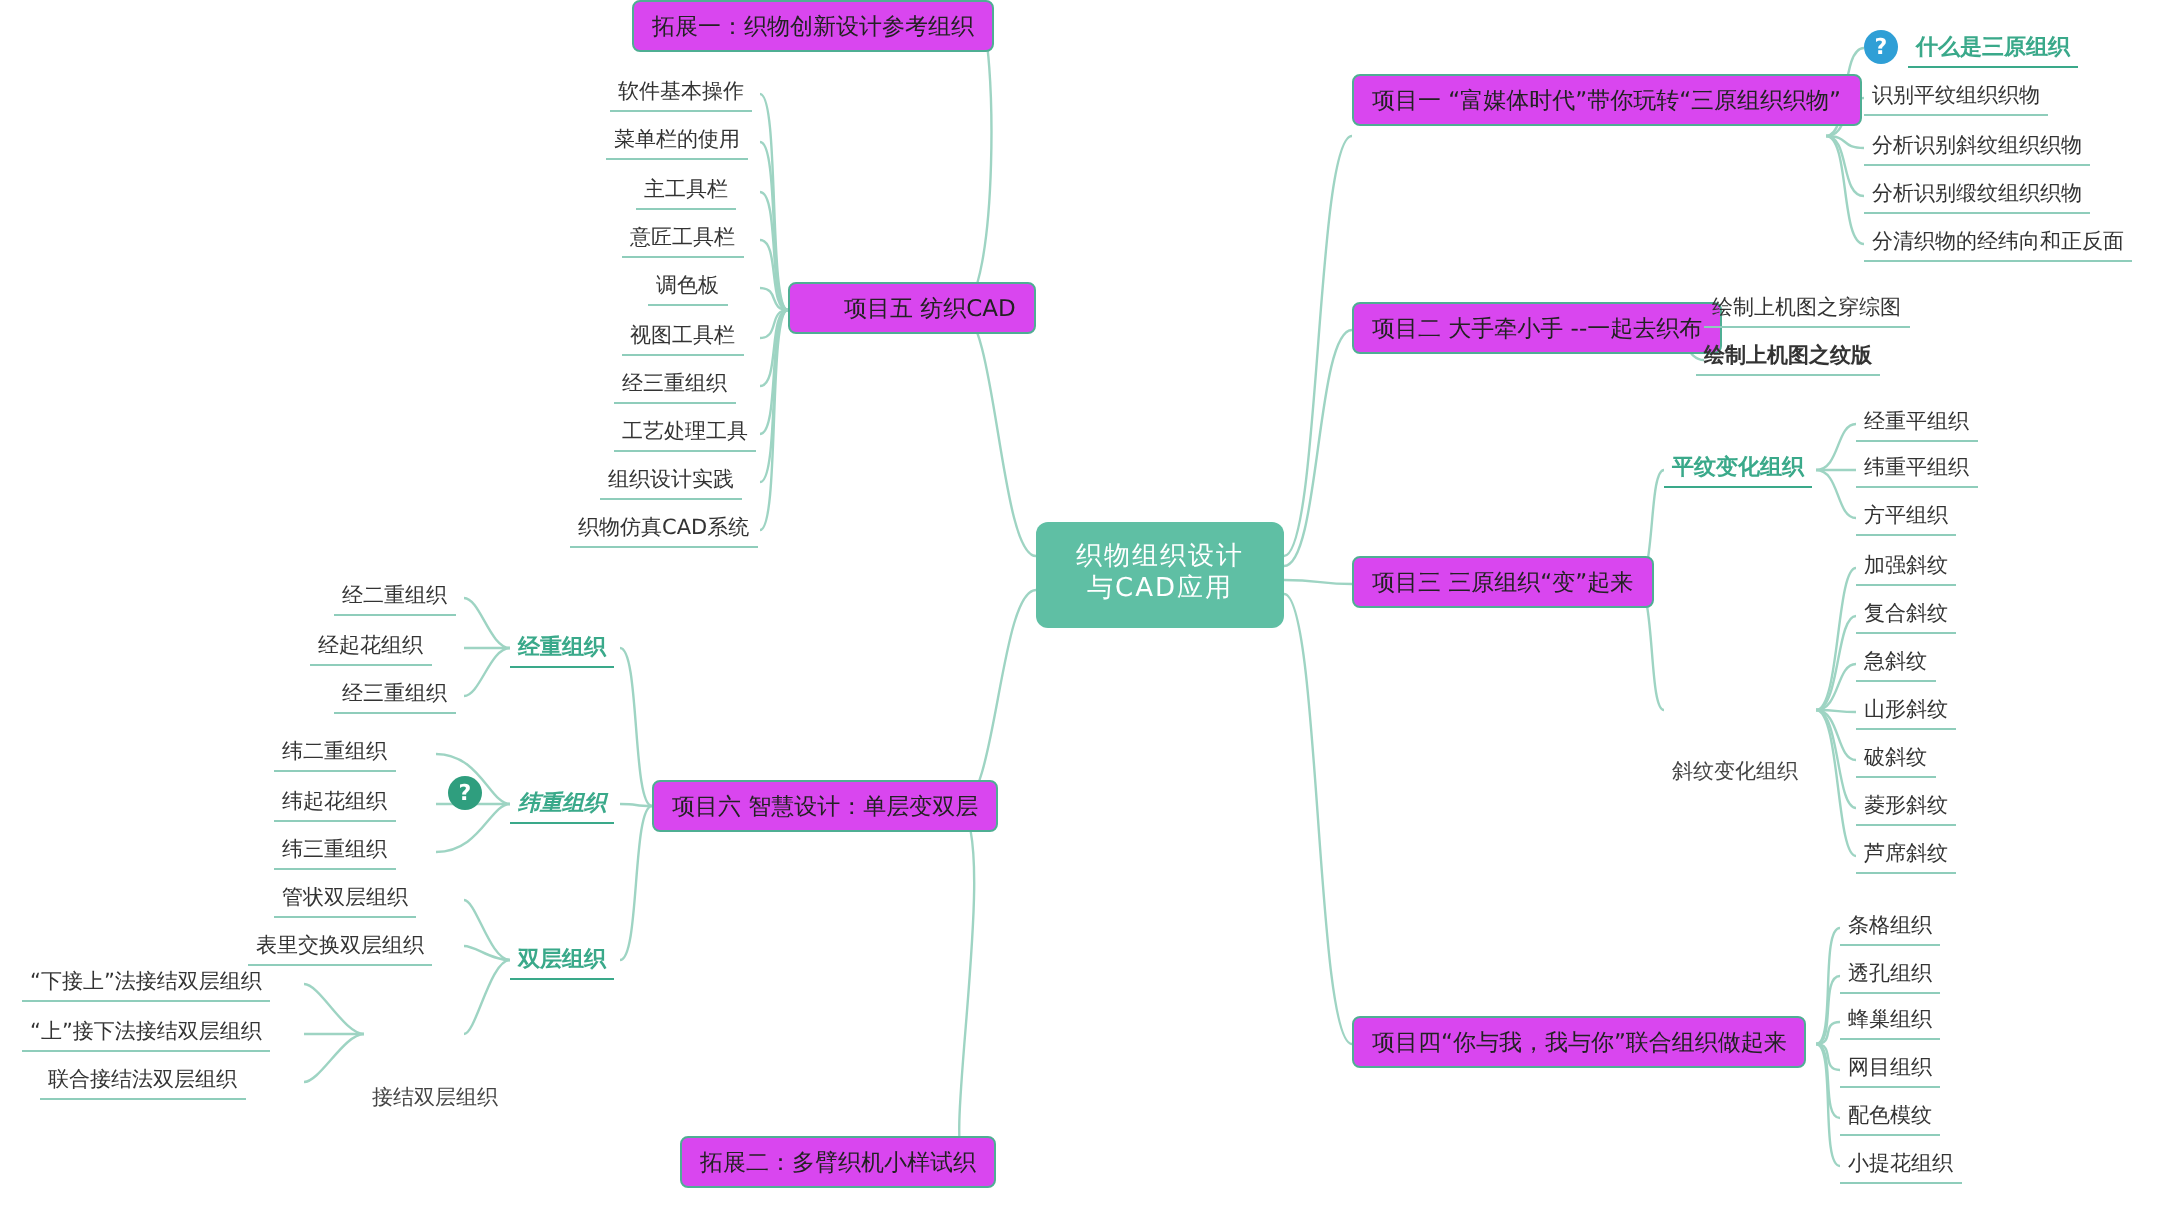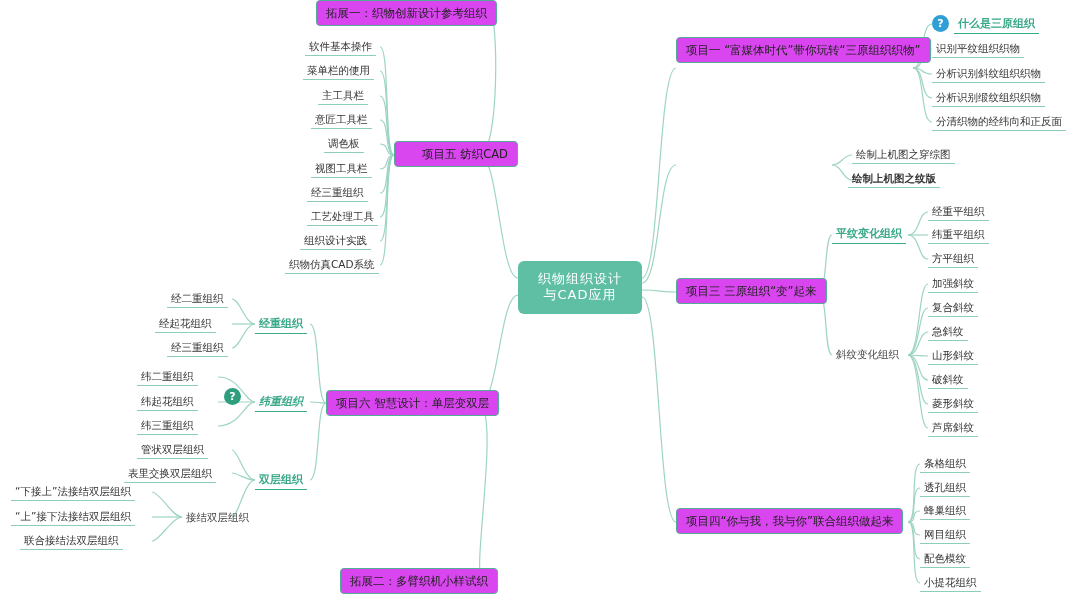--- a/index.html
+++ b/index.html
@@ -65,20 +65,21 @@
     font-weight: bold;
     padding: 2px 4px;
     border-bottom: 1.4px solid #3aa98a;
     text-align: center;
   }
   .plain-label {
     color: #444444;
     font-size: 10.5px;
     padding: 2px 4px;
     text-align: center;
+    margin-top: 32px;
   }
   .q-icon {
     position: absolute;
     width: 17px;
     height: 17px;
     border-radius: 50%;
     background: #2f9e7e;
     color: #ffffff;
     font-size: 11px;
     font-weight: bold;
@@ -179,20 +180,21 @@
 
   <div class="node boxed" style="left:676px; top:37px;">项目一  “富媒体时代”带你玩转“三原组织织物”</div>
 
   <div class="q-icon blue" style="left:932px; top:15px;">?</div>
   <div class="node green-label" style="left:954px; top:15px;">什么是三原组织</div>
   <div class="node underlined" style="left:932px; top:40px;">识别平纹组织织物</div>
   <div class="node underlined" style="left:932px; top:65px;">分析识别斜纹组织织物</div>
   <div class="node underlined" style="left:932px; top:89px;">分析识别缎纹组织织物</div>
   <div class="node underlined" style="left:932px; top:113px;">分清织物的经纬向和正反面</div>
 
+  <div class="node boxed" style="left:676px; top:151px;">项目二  大手牵小手 --一起去织布</div>
   <div class="node underlined" style="left:852px; top:146px;">绘制上机图之穿综图</div>
   <div class="node underlined" style="left:848px; top:170px;font-weight:bold;">绘制上机图之纹版</div>
 
   <div class="node boxed" style="left:676px; top:278px;">项目三  三原组织“变”起来</div>
 
   <div class="node green-label" style="left:832px; top:225px;">平纹变化组织</div>
   <div class="node underlined" style="left:928px; top:203px;">经重平组织</div>
   <div class="node underlined" style="left:928px; top:226px;">纬重平组织</div>
   <div class="node underlined" style="left:928px; top:250px;">方平组织</div>
 

